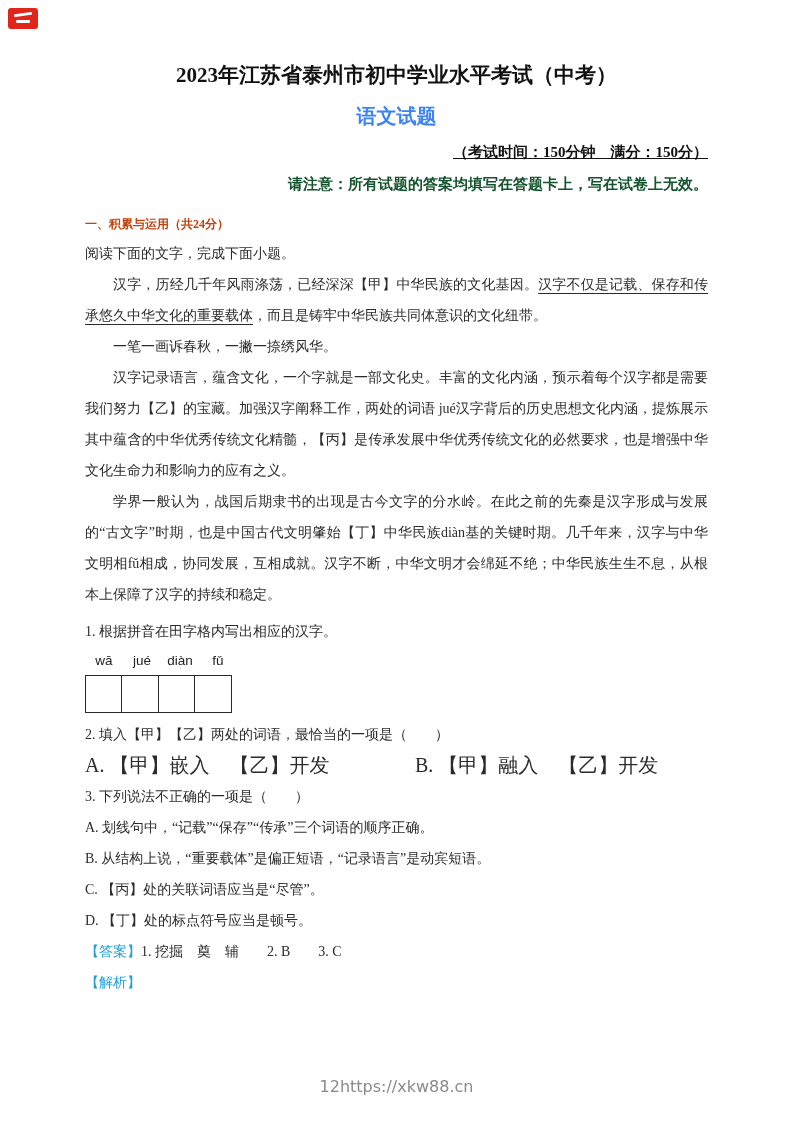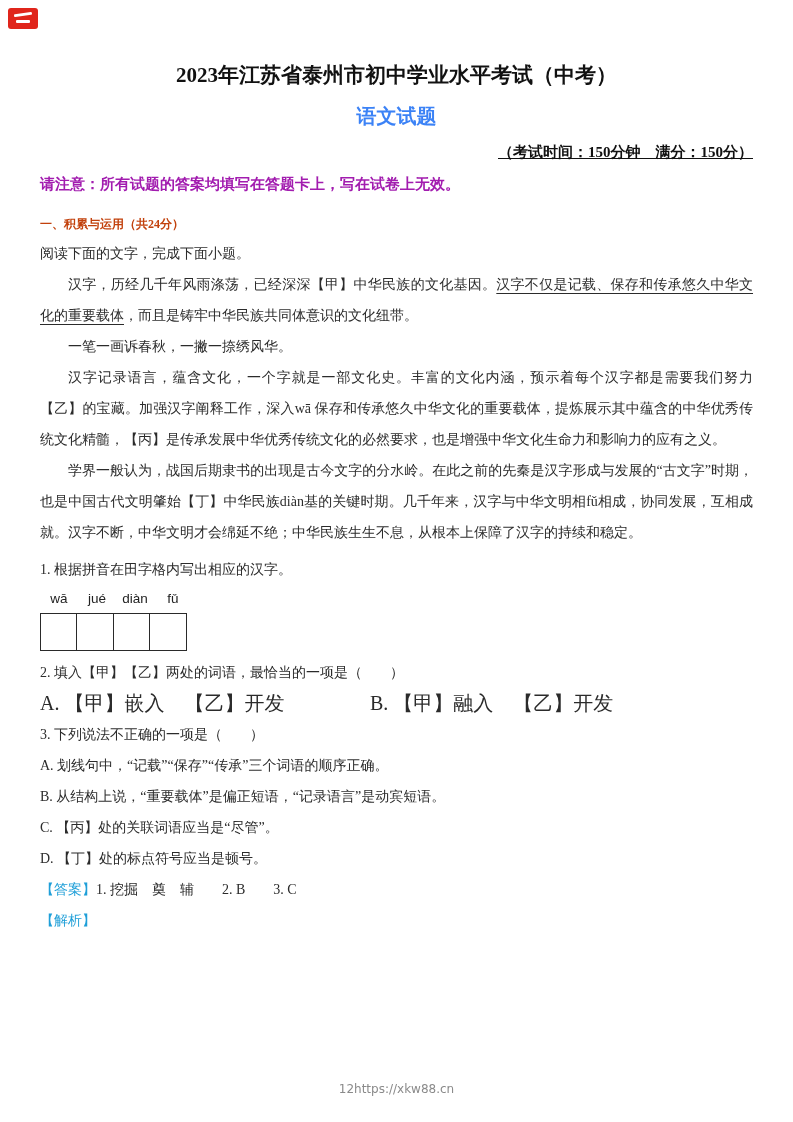--- a/index.html
+++ b/index.html
@@ -5,21 +5,21 @@
   * { box-sizing: border-box; }
   html, body { margin: 0; padding: 0; background: #ffffff; }
   .page {
     position: relative;
     width: 793px;
     height: 1122px;
     margin: 0 auto;
     background: #ffffff;
     font-family: "Liberation Serif", "DejaVu Serif", serif;
     color: #2b2b2b;
-    padding: 0 40px;
+    padding: 0 85px;
     overflow: hidden;
   }
   
   .logo {
     position: absolute;
     top: 8px; left: 8px;
     width: 30px; height: 21px;
     background: #e0251b;
     border-radius: 3px;
   }
@@ -49,25 +49,25 @@
     margin-top: 10px;
     text-align: right;
     font-size: 15px;
     line-height: 24px;
     font-weight: bold;
     color: #111;
     text-decoration: underline;
   }
   .notice {
     margin-top: 8px;
-    text-align: left;
+    text-align: right;
     font-size: 15px;
     line-height: 24px;
     font-weight: bold;
-    color: #a21caf;
+    color: #14532d;
   }
   .section-heading {
     margin-top: 14px;
     font-size: 12px;
     line-height: 28px;
     font-weight: bold;
     color: #c2410c;
   }
   .body-flow p {
     margin: 0;
@@ -113,21 +113,21 @@
     display: block;
   }
   .accent { color: #1f9fd8; }
   .answer-line span { font-size: 14px; line-height: 31px; }
   .footer {
     position: absolute;
     left: 0; right: 0;
     bottom: 26px;
     text-align: center;
     color: #8a8a8a;
-    font-size: 12px;
+    font-size: 16px;
     font-family: "DejaVu Sans", sans-serif;
   }
 </style>
 </head>
 <body>
 
 <div class="page">
 
   <div class="logo">
     <span class="mark1"></span>
@@ -141,21 +141,21 @@
 
   <div class="section-heading">一、积累与运用（共24分）</div>
 
   <div class="body-flow">
 
     <p>阅读下面的文字，完成下面小题。</p>
     <p class="indent"><span>汉字，历经几千年风雨涤荡，已经深深【甲】中华民族的文化基因。</span><u class="underlined">汉字不仅是记载、保存和传承悠久中华文化的重要载体</u><span>，而且是铸牢中华民族共同体意识的文化纽带。</span></p>
 
     <p class="indent">一笔一画诉春秋，一撇一捺绣风华。</p>
 
-    <p class="indent">汉字记录语言，蕴含文化，一个字就是一部文化史。丰富的文化内涵，预示着每个汉字都是需要我们努力【乙】的宝藏。加强汉字阐释工作，深入wā 保存和传承悠久中华文化的重要载体，提炼展示其中蕴含的中华优秀传统文化精髓，【丙】是传承发展中华优秀传统文化的必然要求，也是增强中华文化生命力和影响力的应有之义。</p>
+    <p class="indent">汉字记录语言，蕴含文化，一个字就是一部文化史。丰富的文化内涵，预示着每个汉字都是需要我们努力【乙】的宝藏。加强汉字阐释工作，两处的词语 jué汉字背后的历史思想文化内涵，提炼展示其中蕴含的中华优秀传统文化精髓，【丙】是传承发展中华优秀传统文化的必然要求，也是增强中华文化生命力和影响力的应有之义。</p>
 
     <p class="indent">学界一般认为，战国后期隶书的出现是古今文字的分水岭。在此之前的先秦是汉字形成与发展的“古文字”时期，也是中国古代文明肇始【丁】中华民族diàn基的关键时期。几千年来，汉字与中华文明相fǔ相成，协同发展，互相成就。汉字不断，中华文明才会绵延不绝；中华民族生生不息，从根本上保障了汉字的持续和稳定。</p>
 
     <p class="q-gap">1. 根据拼音在田字格内写出相应的汉字。</p>
 
     <div class="pinyin-row">
       <span>wā</span>
       <span>jué</span>
       <span>diàn</span>
       <span>fǔ</span>

